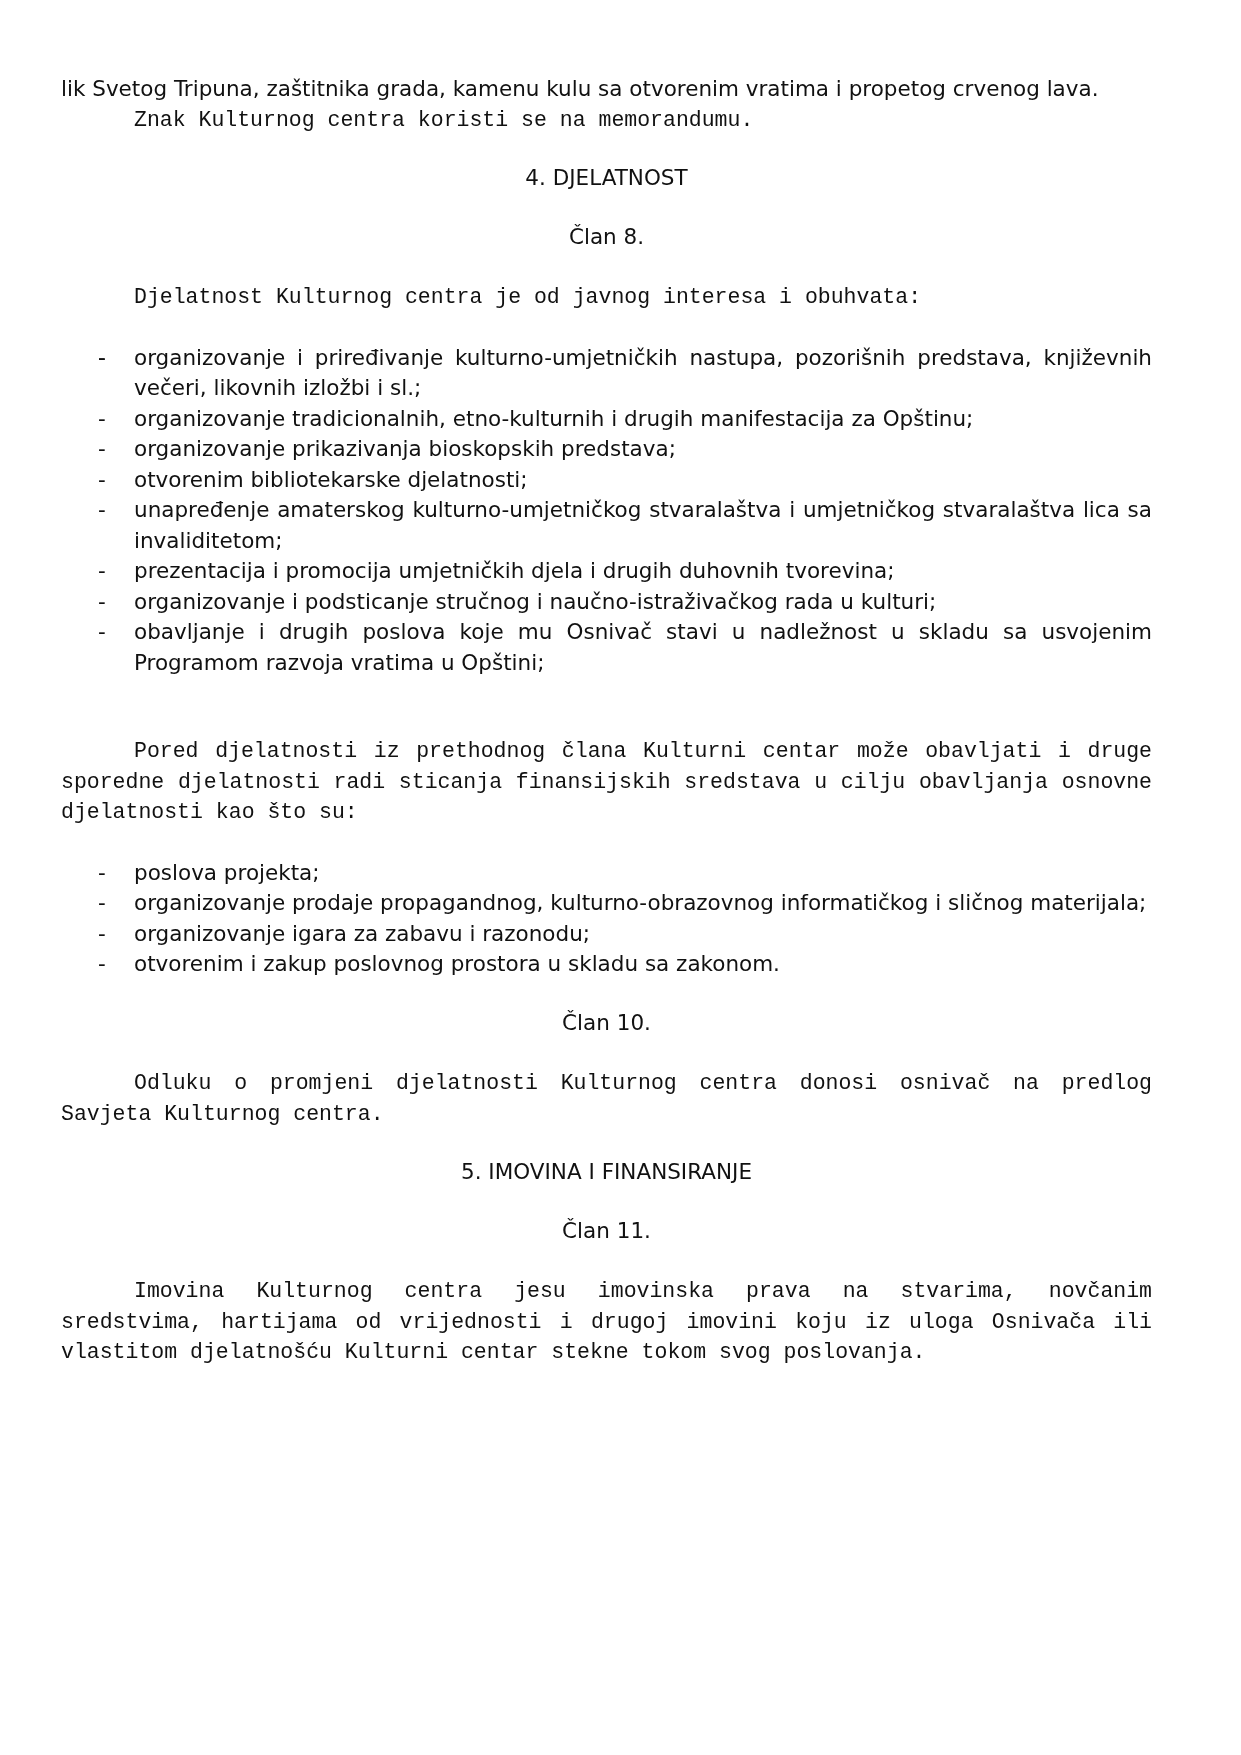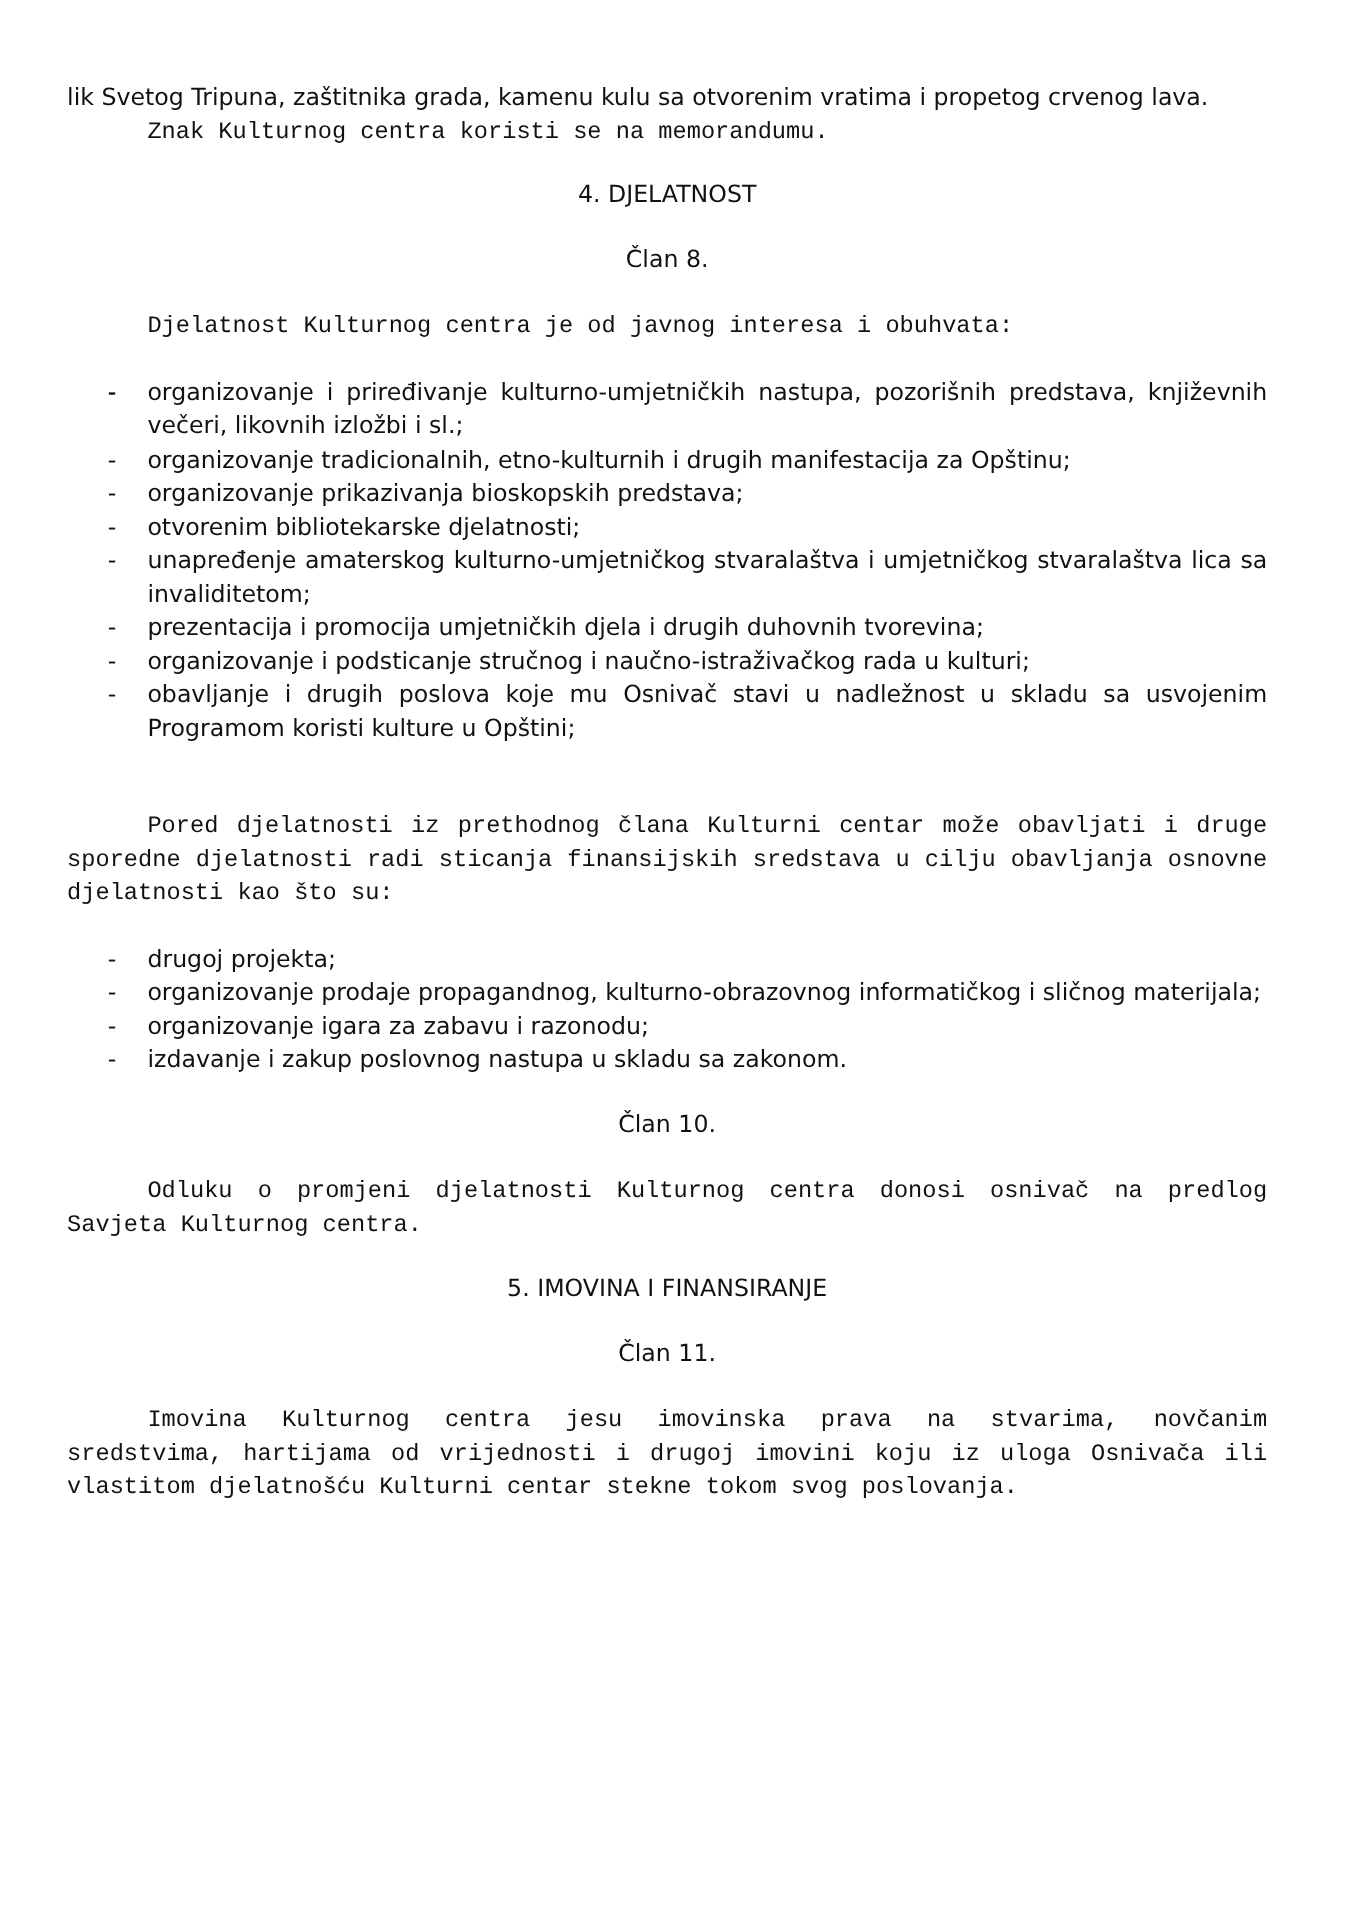--- a/index.html
+++ b/index.html
@@ -45,33 +45,33 @@
 
   <ul class="dash">
     <li><span class="bullet">-</span></li>
     <li><span class="bullet">-</span><span>organizovanje i priređivanje kulturno-umjetničkih nastupa, pozorišnih predstava, književnih večeri, likovnih izložbi i sl.;</span></li>
     <li><span class="bullet">-</span><span>organizovanje tradicionalnih, etno-kulturnih i drugih manifestacija za Opštinu;</span></li>
     <li><span class="bullet">-</span><span>organizovanje prikazivanja bioskopskih predstava;</span></li>
     <li><span class="bullet">-</span><span>otvorenim bibliotekarske djelatnosti;</span></li>
     <li><span class="bullet">-</span><span>unapređenje amaterskog kulturno-umjetničkog stvaralaštva i umjetničkog stvaralaštva lica sa invaliditetom;</span></li>
     <li><span class="bullet">-</span><span>prezentacija i promocija umjetničkih djela i drugih duhovnih tvorevina;</span></li>
     <li><span class="bullet">-</span><span>organizovanje i podsticanje stručnog i naučno-istraživačkog rada u kulturi;</span></li>
-    <li><span class="bullet">-</span><span>obavljanje i drugih poslova koje mu Osnivač stavi u nadležnost u skladu sa usvojenim Programom koristi kulture u Opštini;</span></li>
+    <li><span class="bullet">-</span><span>obavljanje i drugih poslova koje mu Osnivač stavi u nadležnost u skladu sa usvojenim Programom razvoja vratima u Opštini;</span></li>
   </ul>
 
   <div class="gap-sm"></div>
   <div class="gap-md"></div>
   <p class="indent">Pored djelatnosti iz prethodnog člana Kulturni centar može obavljati i druge sporedne djelatnosti radi sticanja finansijskih sredstava u cilju obavljanja osnovne djelatnosti kao što su:</p>
   <div class="gap-md"></div>
 
   <ul class="dash">
-    <li><span class="bullet">-</span><span>drugoj projekta;</span></li>
+    <li><span class="bullet">-</span><span>poslova projekta;</span></li>
     <li><span class="bullet">-</span><span>organizovanje prodaje propagandnog, kulturno-obrazovnog informatičkog i sličnog materijala;</span></li>
     <li><span class="bullet">-</span><span>organizovanje igara za zabavu i razonodu;</span></li>
-    <li><span class="bullet">-</span><span>izdavanje i zakup poslovnog nastupa u skladu sa zakonom.</span></li>
+    <li><span class="bullet">-</span><span>otvorenim i zakup poslovnog prostora u skladu sa zakonom.</span></li>
   </ul>
 
   <div class="gap-sm"></div>
   <h3 class="heading">Član 10.</h3>
   <div class="gap-md"></div>
   <p class="indent">Odluku o promjeni djelatnosti Kulturnog centra donosi osnivač na predlog Savjeta Kulturnog centra.</p>
 
   <div class="gap-sm"></div>
   <h2 class="heading">5. IMOVINA I FINANSIRANJE</h2>
   <div class="gap-sm"></div>

